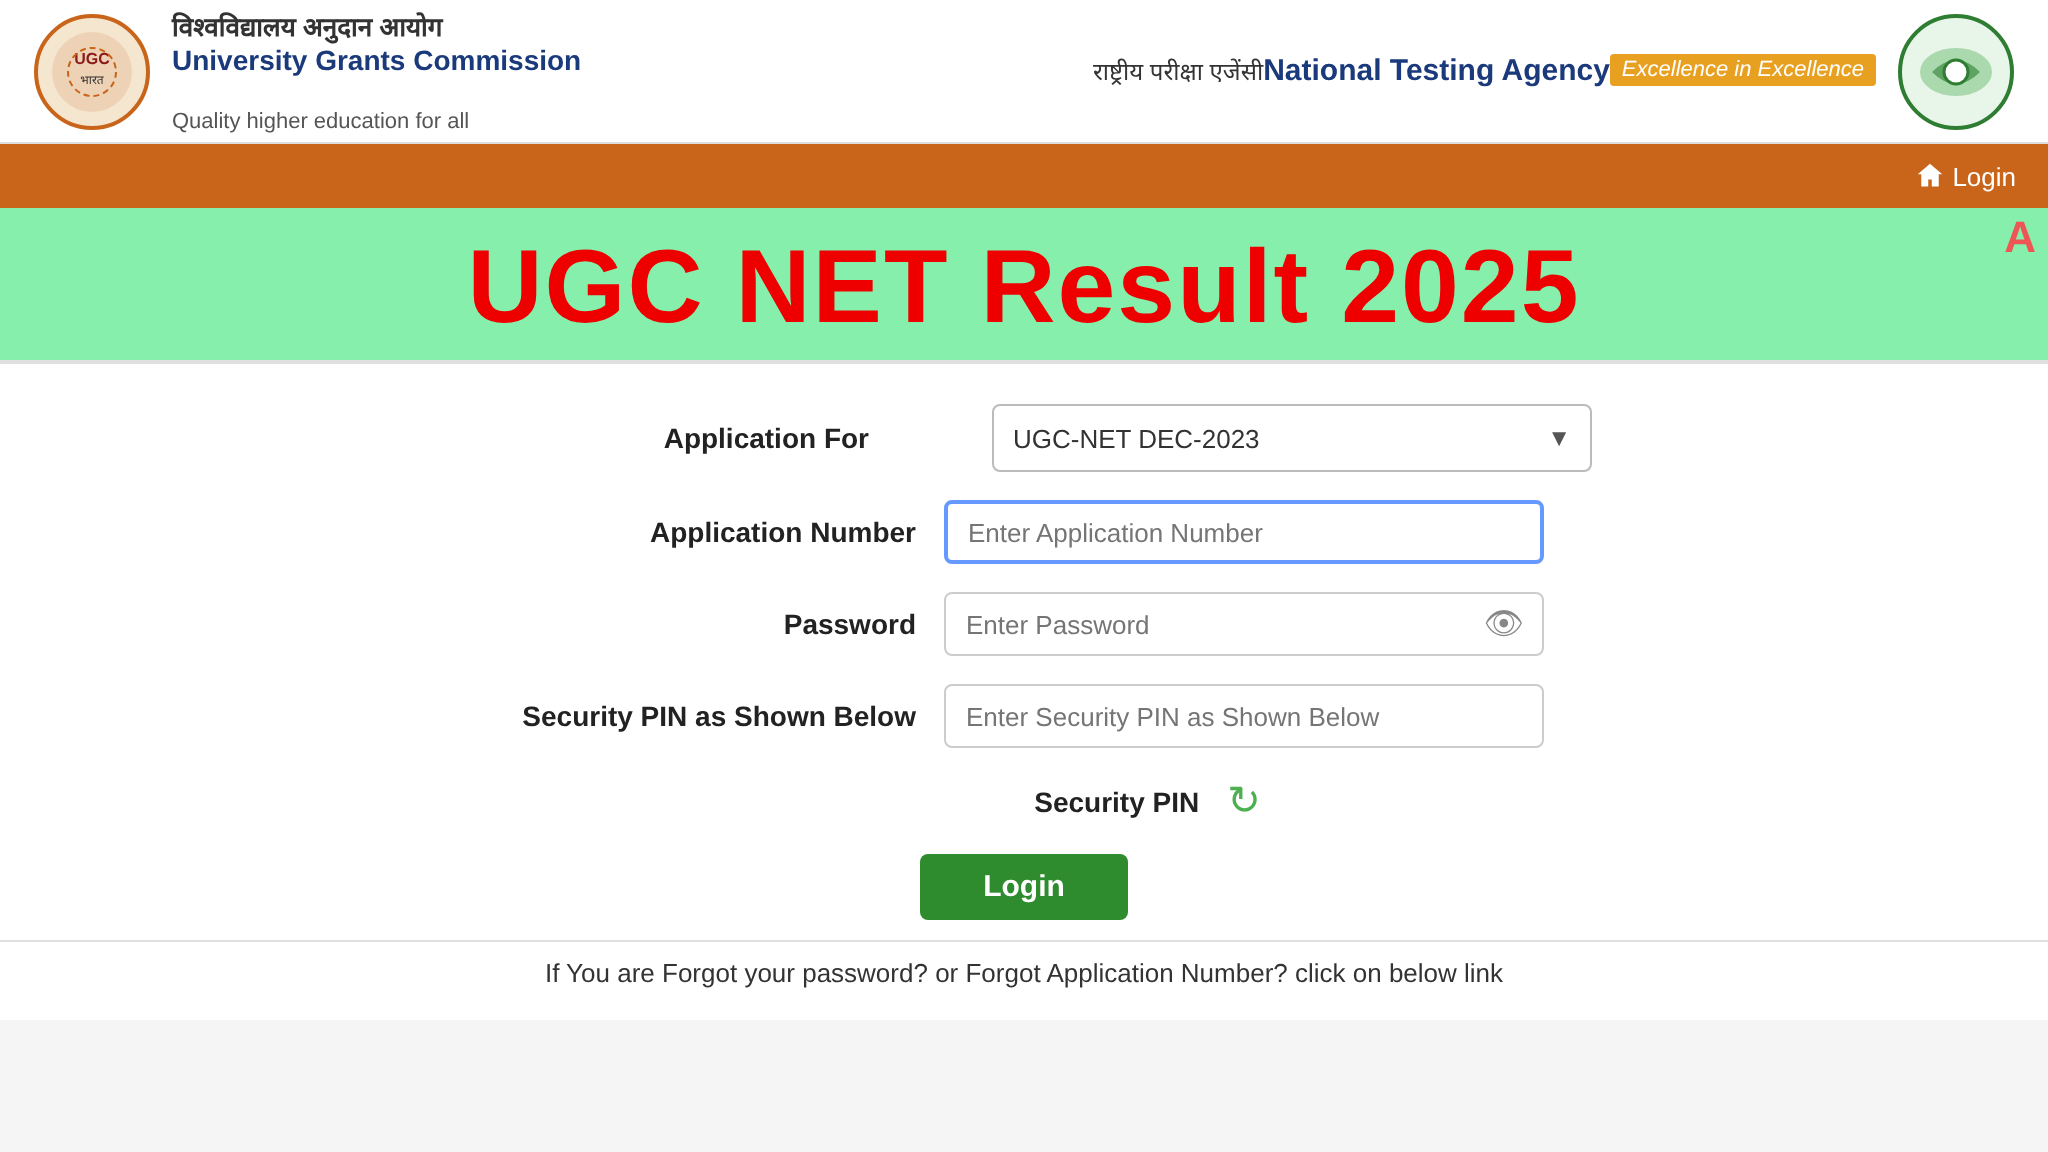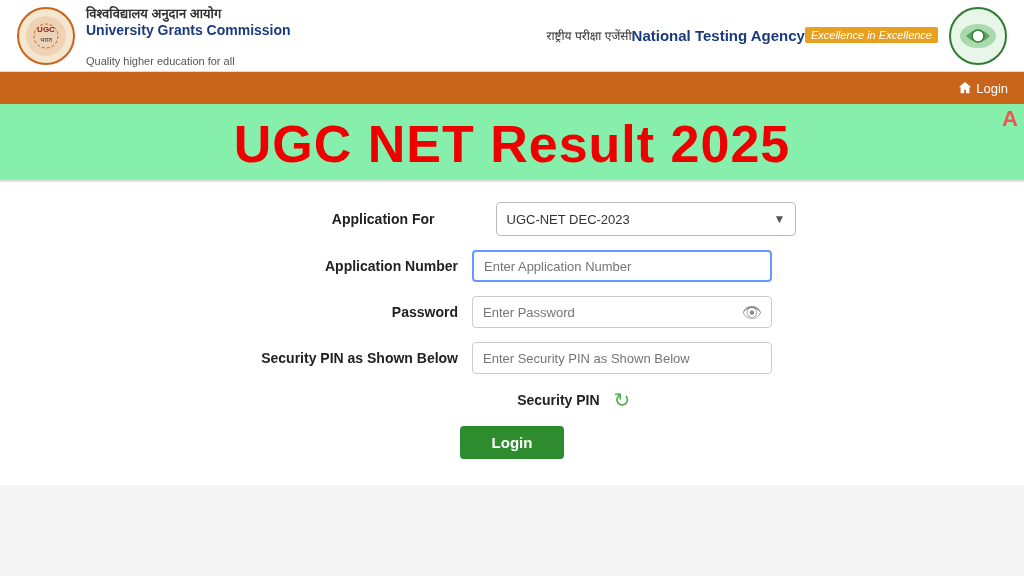--- a/index.html
+++ b/index.html
@@ -336,13 +336,14 @@
     <label class="form-label">Security PIN</label>
     <div class="pin-display">
       <span class="refresh-icon">↻</span>
     </div>
   </div>
 
   <div class="login-btn-row">
     <button class="login-btn">Login</button>
   </div>
 
+  <div class="footer-note">If You are Forgot your password? or Forgot Application Number? click on below link</div>
 </div>
 
 </body></html>

